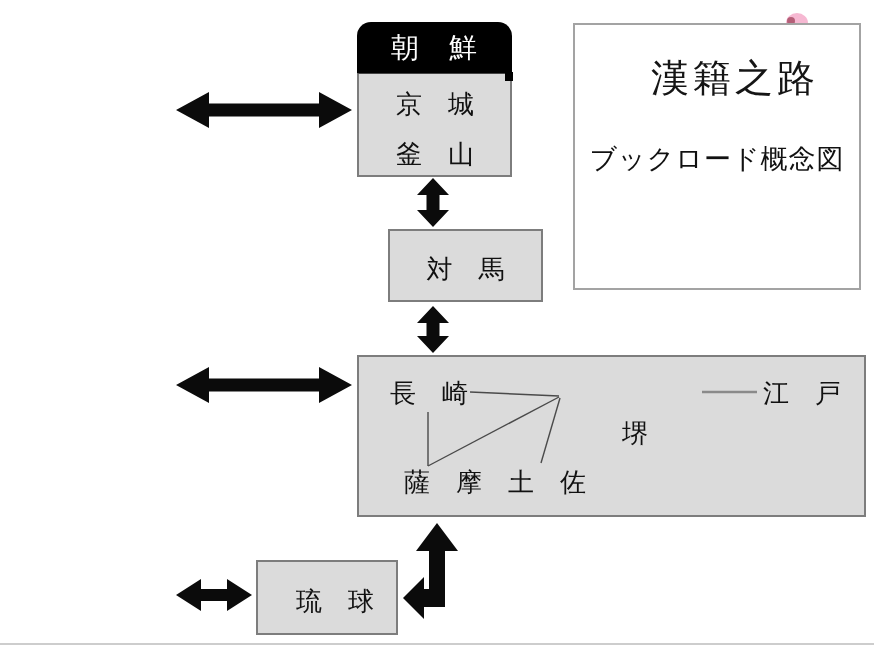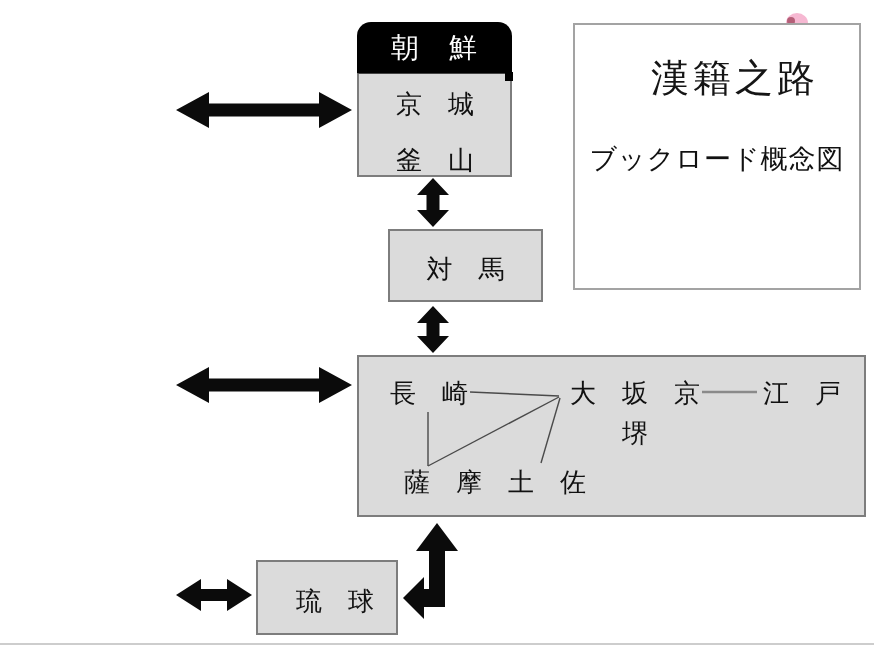--- a/index.html
+++ b/index.html
@@ -142,32 +142,31 @@
   <div class="info-box">
     <div class="info-title">漢籍之路</div>
     <div class="info-subtitle">ブックロード概念図</div>
   </div>
 
 
   <div class="hdr-box" style="left:357px; top:22px; width:155px; height:155px;padding-left:23px;">
     <div class="hdr" style="height:51px; line-height:51px;">朝　鮮</div>
     <div class="hdr-body" style="top:51px;">
       <span class="citytext" style="left:37px; top:16px;">京　城</span>
-      <span class="citytext" style="left:37px; top:72px;">釜　山</span>
+      <span class="citytext" style="left:37px; top:66px;">釜　山</span>
     </div>
   </div>
   <div class="korea-notch"></div>
 
   <div class="gbox" style="left:356px; top:229px; width:155px; height:73px;margin-left:32px;">
     <span class="boxlabel" style="top:21px;">対　馬</span>
   </div>
 
   <div class="gbox" style="left:357px; top:355px; width:509px; height:162px;">
     <span class="citytext" style="left:31px; top:22px;">長　崎</span>
-    <span class="citytext" style="left:211px; top:22px;">大　坂　京</span>
     <span class="citytext" style="left:404px; top:22px;">江　戸</span>
     <span class="citytext" style="left:263px; top:62px;">堺</span>
     <span class="citytext" style="left:45px; top:111px;">薩　摩　土　佐</span>
   </div>
 
   <div class="gbox" style="left:256px; top:560px; width:142px; height:75px;">
     <span class="boxlabel" style="top:22px;padding-left:16px;">琉　球</span>
   </div>
 
   <div class="bottom-rule"></div>

